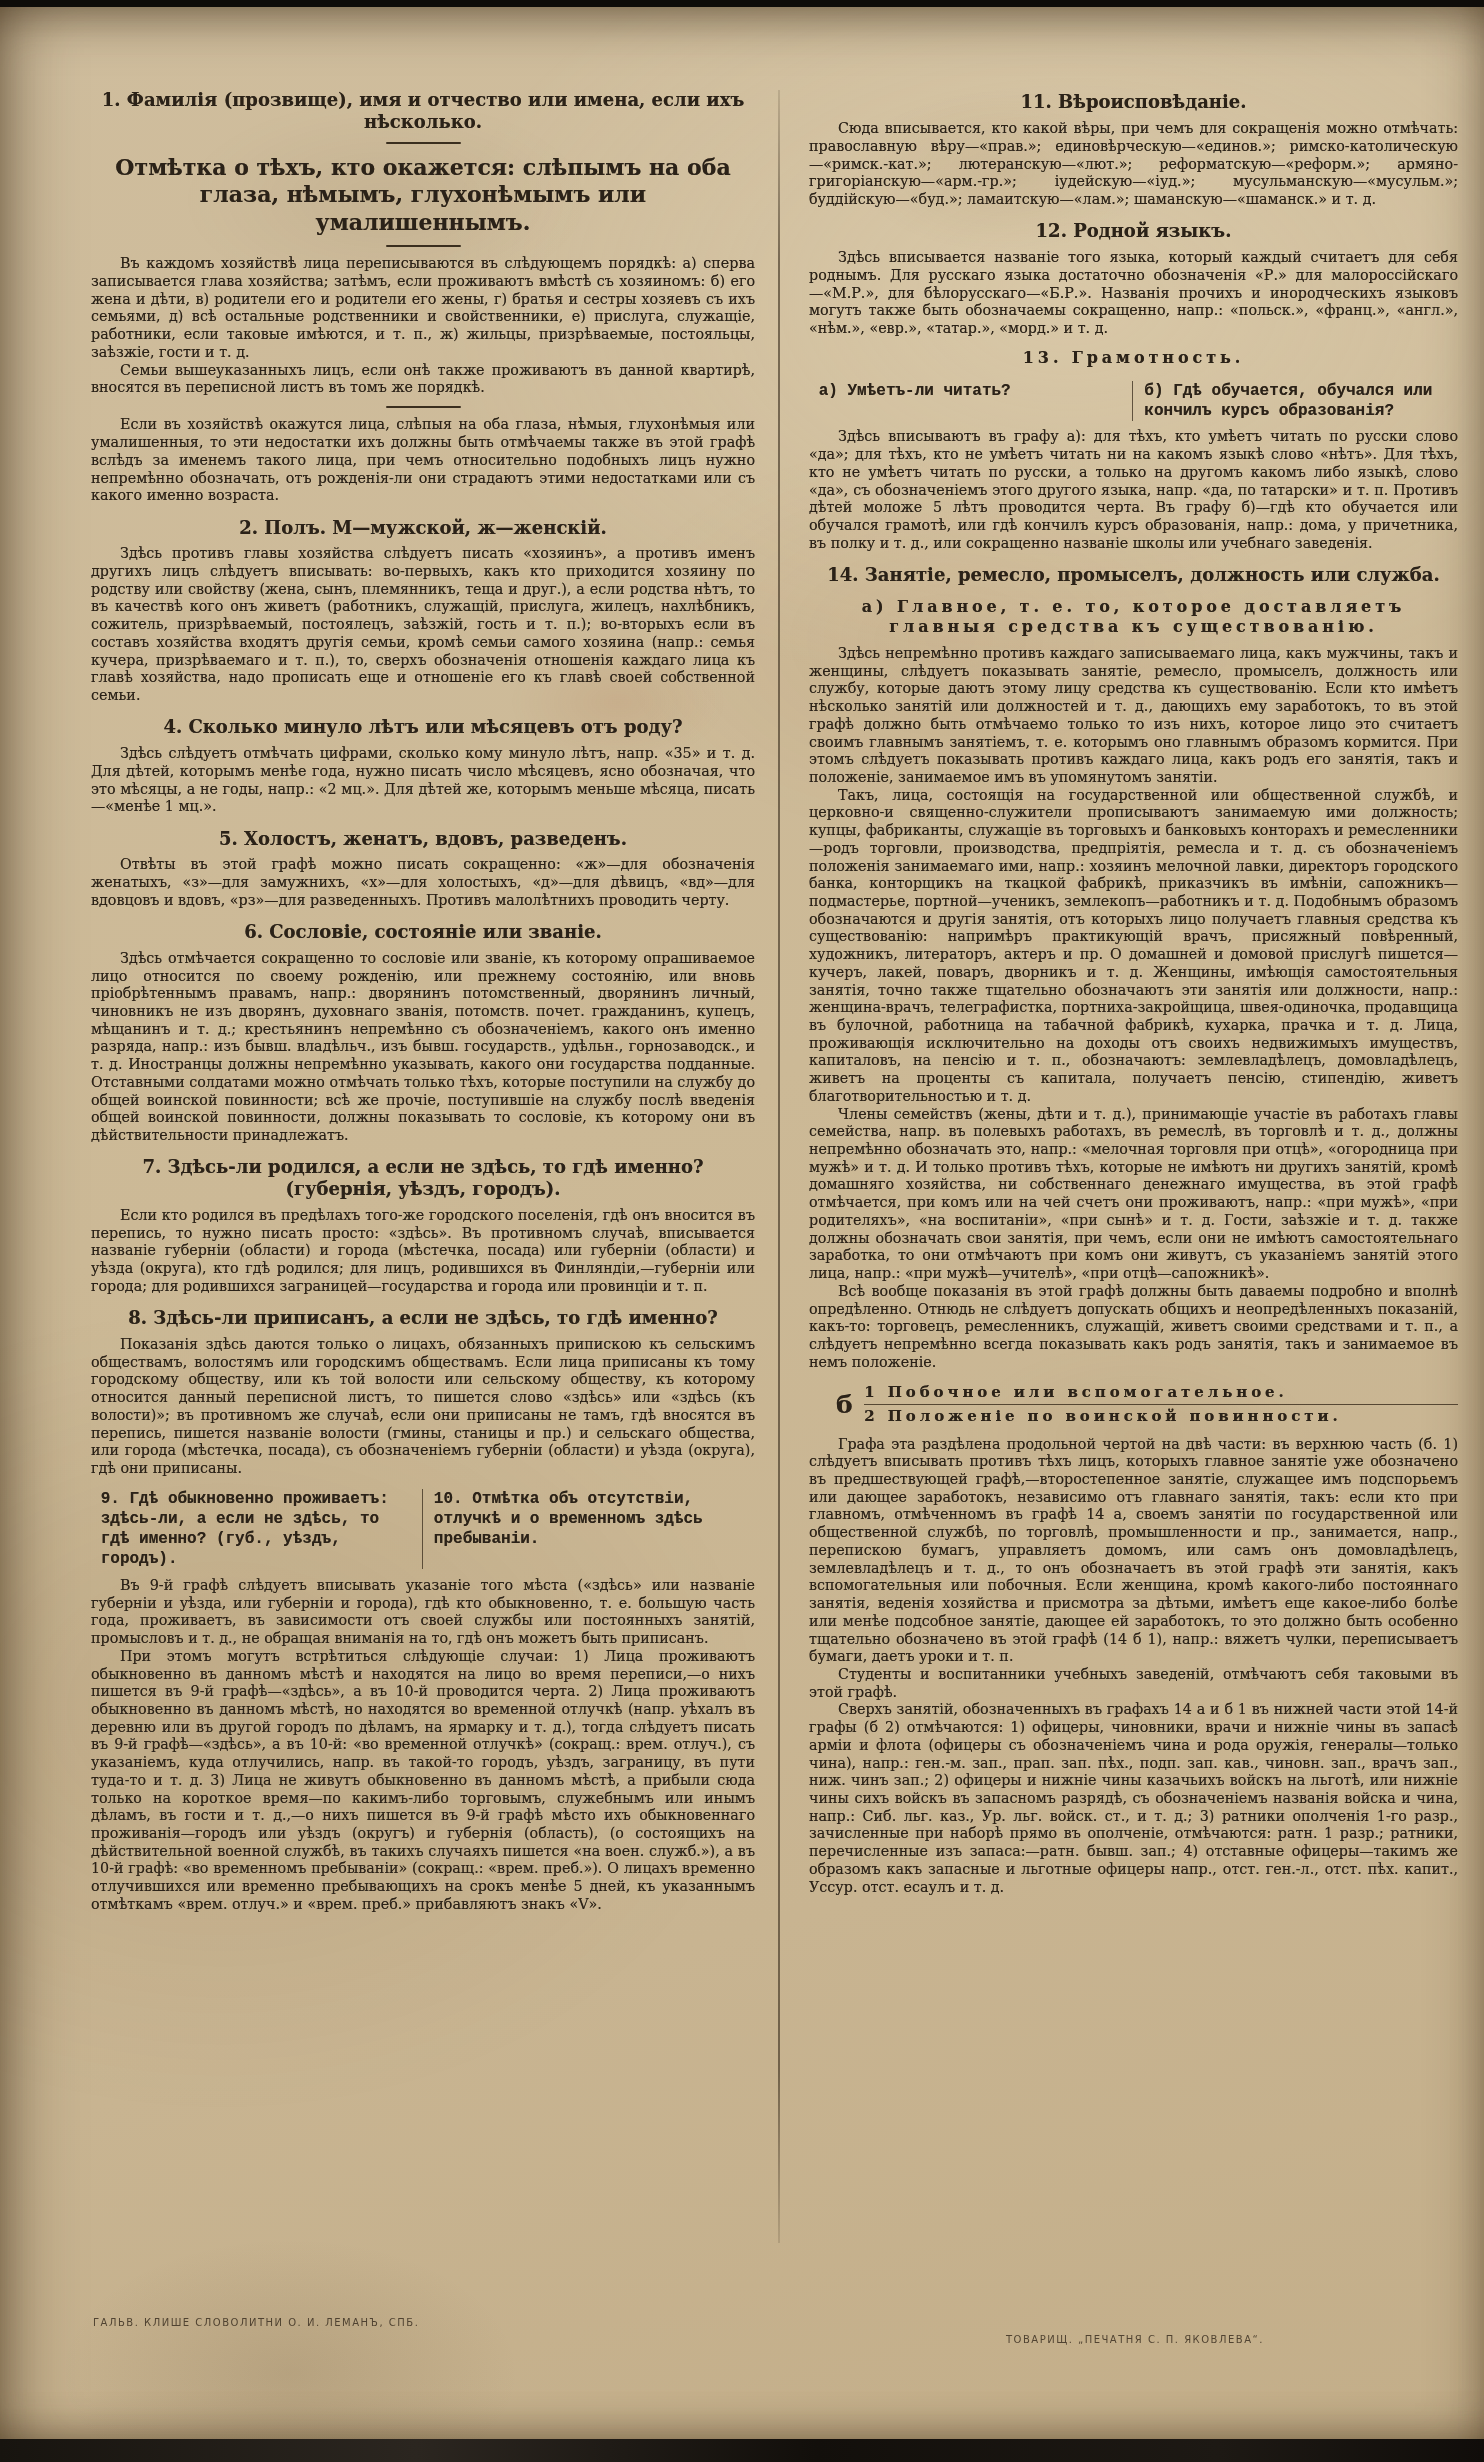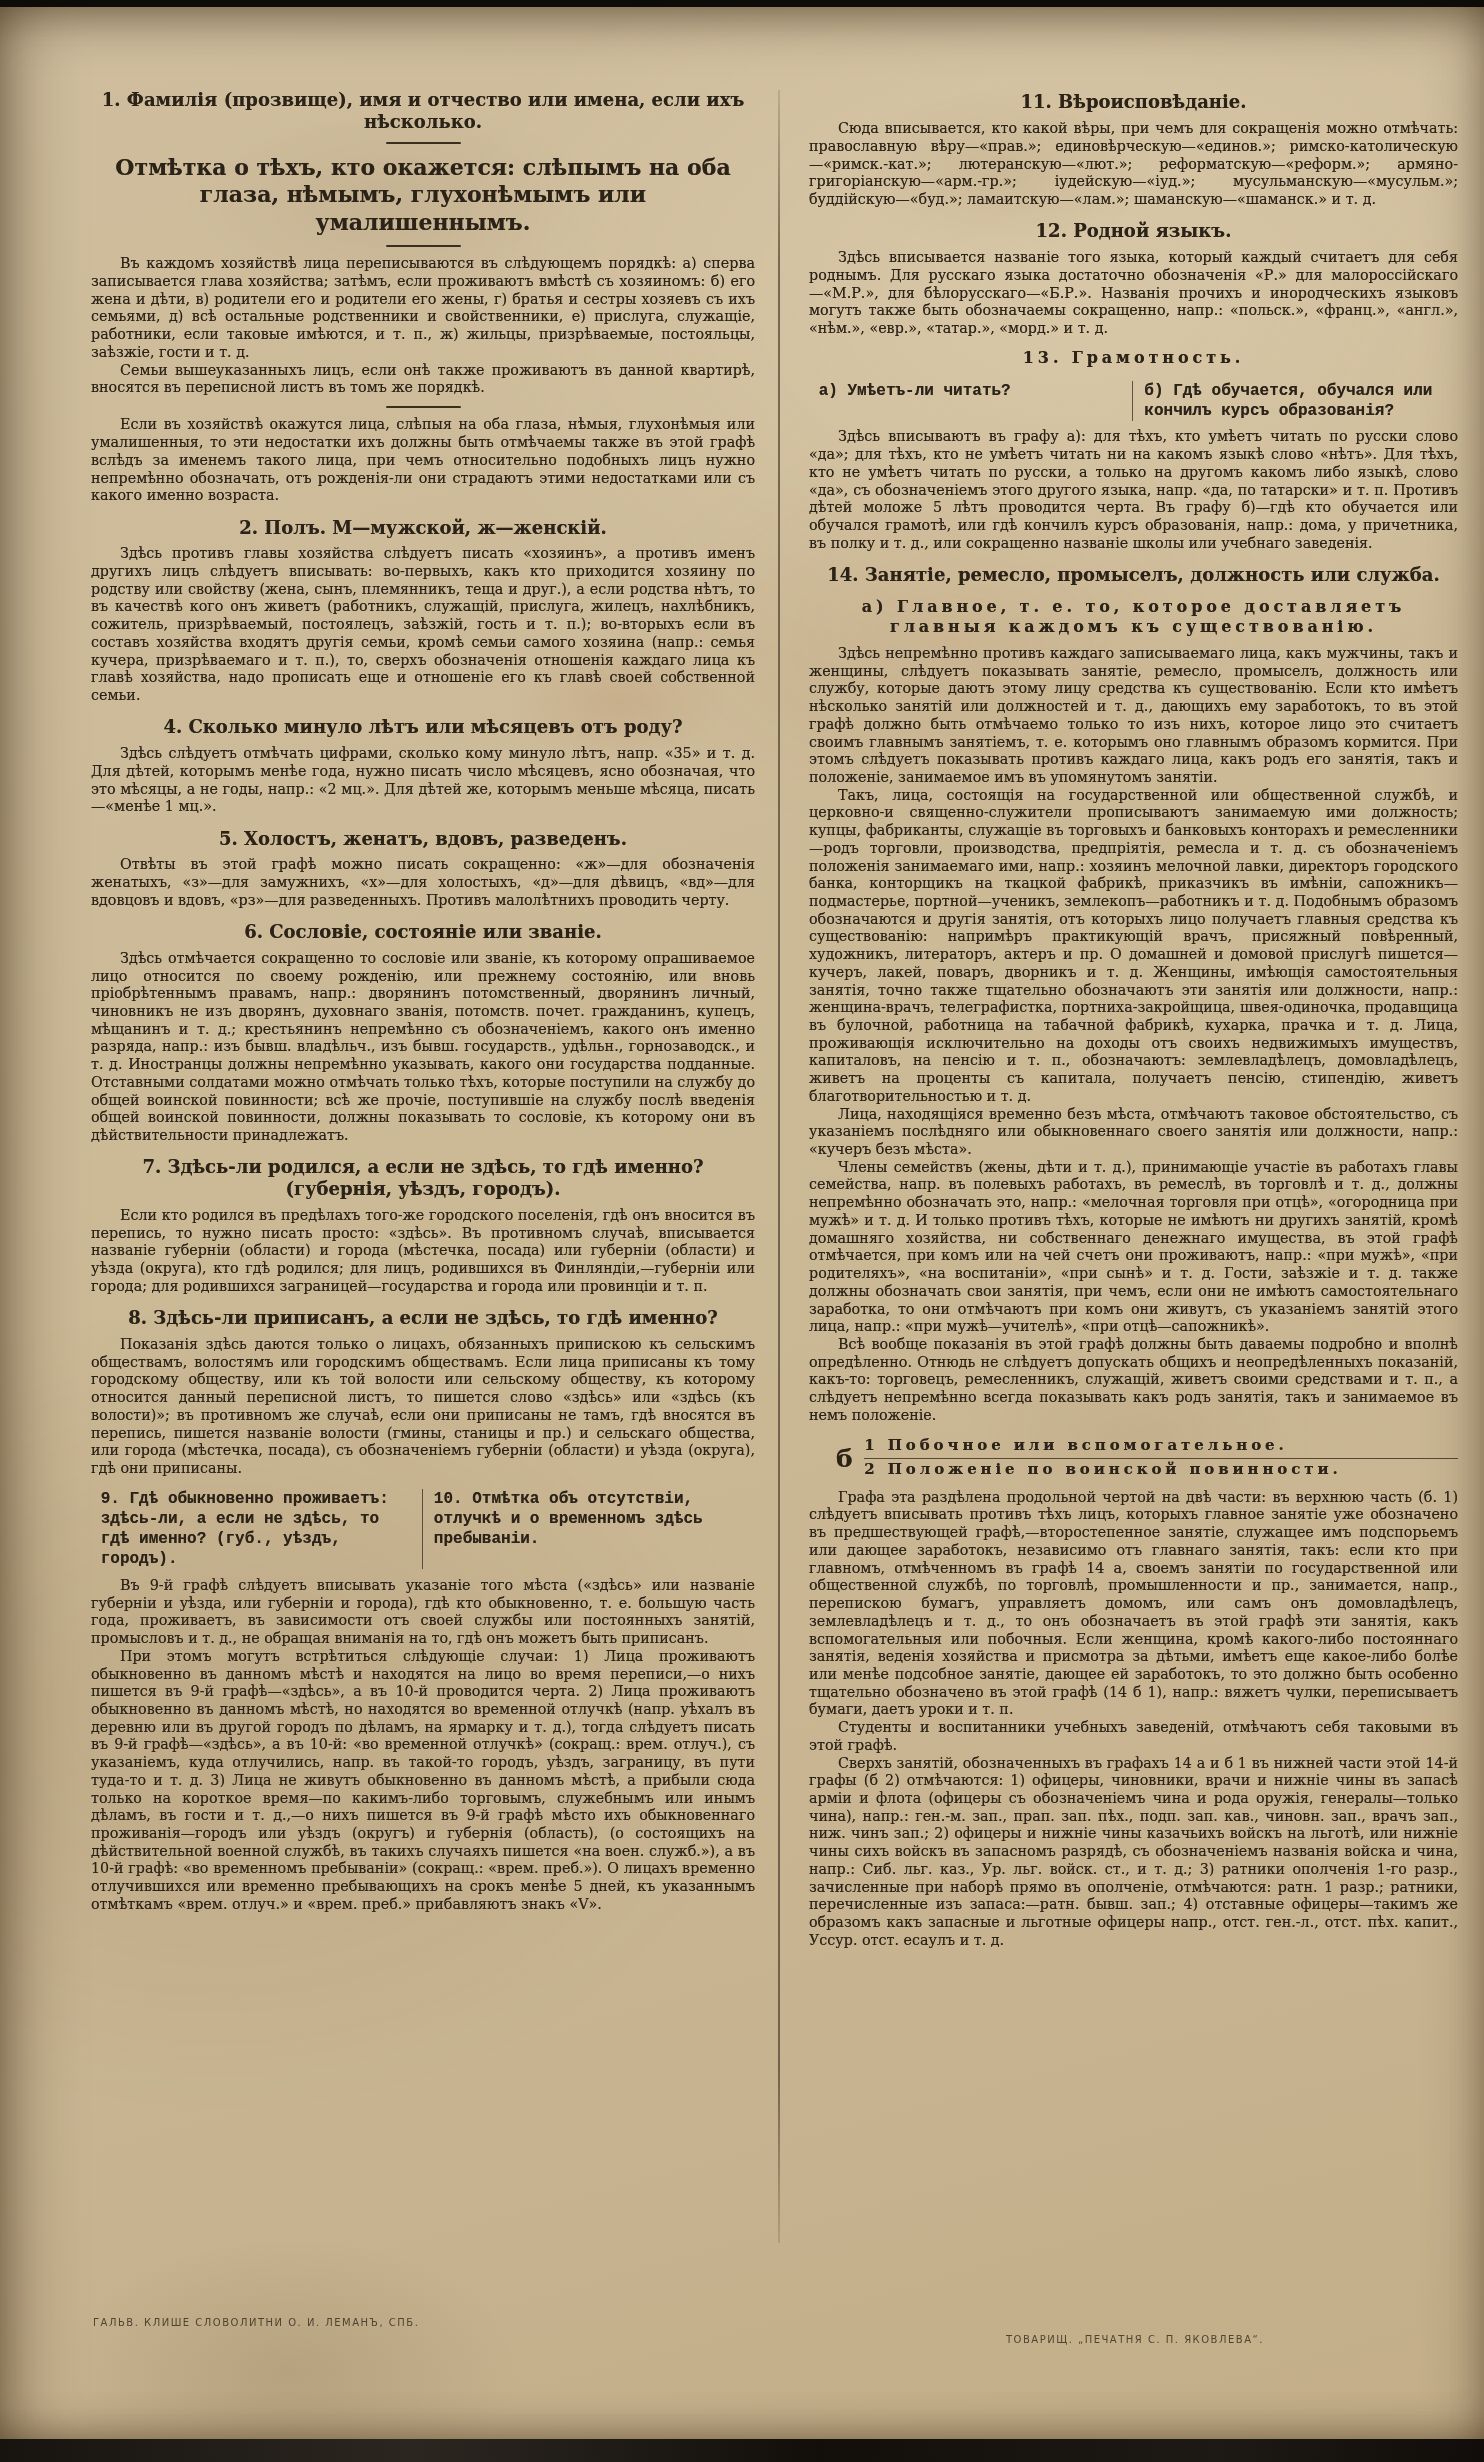--- a/index.html
+++ b/index.html
@@ -124,24 +124,23 @@
       <p class="para">Сюда вписывается, кто какой вѣры, при чемъ для сокращенія можно отмѣчать: православную вѣру—«прав.»; единовѣрческую—«единов.»; римско-католическую—«римск.-кат.»; лютеранскую—«лют.»; реформатскую—«реформ.»; армяно-григоріанскую—«арм.-гр.»; іудейскую—«іуд.»; мусульманскую—«мусульм.»; буддійскую—«буд.»; ламаитскую—«лам.»; шаманскую—«шаманск.» и т. д.</p>
       <div class="heading">12. Родной языкъ.</div>
       <p class="para">Здѣсь вписывается названіе того языка, который каждый считаетъ для себя роднымъ. Для русскаго языка достаточно обозначенія «Р.» для малороссійскаго—«М.Р.», для бѣлорусскаго—«Б.Р.». Названія прочихъ и инородческихъ языковъ могутъ также быть обозначаемы сокращенно, напр.: «польск.», «франц.», «англ.», «нѣм.», «евр.», «татар.», «морд.» и т. д.</p>
       <div class="spaced">13. Грамотность.</div>
       <div class="split">
         <div class="cell">а) Умѣетъ-ли читать?</div>
         <div class="cell">б) Гдѣ обучается, обучался или кончилъ курсъ образованія?</div>
       </div>
       <p class="para">Здѣсь вписываютъ въ графу а): для тѣхъ, кто умѣетъ читать по русски слово «да»; для тѣхъ, кто не умѣетъ читать ни на какомъ языкѣ слово «нѣтъ». Для тѣхъ, кто не умѣетъ читать по русски, а только на другомъ какомъ либо языкѣ, слово «да», съ обозначеніемъ этого другого языка, напр. «да, по татарски» и т. п. Противъ дѣтей моложе 5 лѣтъ проводится черта. Въ графу б)—гдѣ кто обучается или обучался грамотѣ, или гдѣ кончилъ курсъ образованія, напр.: дома, у причетника, въ полку и т. д., или сокращенно названіе школы или учебнаго заведенія.</p>
       <div class="heading">14. Занятіе, ремесло, промыселъ, должность или служба.</div>
-      <div class="spaced">а) Главное, т. е. то, которое доставляетъ главныя каждомъ къ существованію.</div>
+      <div class="spaced">а) Главное, т. е. то, которое доставляетъ главныя средства къ существованію.</div>
       <p class="para">Здѣсь непремѣнно противъ каждаго записываемаго лица, какъ мужчины, такъ и женщины, слѣдуетъ показывать занятіе, ремесло, промыселъ, должность или службу, которые даютъ этому лицу средства къ существованію. Если кто имѣетъ нѣсколько занятій или должностей и т. д., дающихъ ему заработокъ, то въ этой графѣ должно быть отмѣчаемо только то изъ нихъ, которое лицо это считаетъ своимъ главнымъ занятіемъ, т. е. которымъ оно главнымъ образомъ кормится. При этомъ слѣдуетъ показывать противъ каждаго лица, какъ родъ его занятія, такъ и положеніе, занимаемое имъ въ упомянутомъ занятіи.</p>
       <p class="para">Такъ, лица, состоящія на государственной или общественной службѣ, и церковно-и священно-служители прописываютъ занимаемую ими должность; купцы, фабриканты, служащіе въ торговыхъ и банковыхъ конторахъ и ремесленники—родъ торговли, производства, предпріятія, ремесла и т. д. съ обозначеніемъ положенія занимаемаго ими, напр.: хозяинъ мелочной лавки, директоръ городского банка, конторщикъ на ткацкой фабрикѣ, приказчикъ въ имѣніи, сапожникъ—подмастерье, портной—ученикъ, землекопъ—работникъ и т. д. Подобнымъ образомъ обозначаются и другія занятія, отъ которыхъ лицо получаетъ главныя средства къ существованію: напримѣръ практикующій врачъ, присяжный повѣренный, художникъ, литераторъ, актеръ и пр. О домашней и домовой прислугѣ пишется—кучеръ, лакей, поваръ, дворникъ и т. д. Женщины, имѣющія самостоятельныя занятія, точно также тщательно обозначаютъ эти занятія или должности, напр.: женщина-врачъ, телеграфистка, портниха-закройщица, швея-одиночка, продавщица въ булочной, работница на табачной фабрикѣ, кухарка, прачка и т. д. Лица, проживающія исключительно на доходы отъ своихъ недвижимыхъ имуществъ, капиталовъ, на пенсію и т. п., обозначаютъ: землевладѣлецъ, домовладѣлецъ, живетъ на проценты съ капитала, получаетъ пенсію, стипендію, живетъ благотворительностью и т. д.</p>
-      <p class="para">Лица, находящіяся временно безъ мѣста, отмѣчаютъ таковое обстоятельство, съ указаніемъ послѣдняго или обыкновеннаго своего занятія или должности, напр.: «кучеръ безъ мѣста».</p>
       <p class="para">Члены семействъ (жены, дѣти и т. д.), принимающіе участіе въ работахъ главы семейства, напр. въ полевыхъ работахъ, въ ремеслѣ, въ торговлѣ и т. д., должны непремѣнно обозначать это, напр.: «мелочная торговля при отцѣ», «огородница при мужѣ» и т. д. И только противъ тѣхъ, которые не имѣютъ ни другихъ занятій, кромѣ домашняго хозяйства, ни собственнаго денежнаго имущества, въ этой графѣ отмѣчается, при комъ или на чей счетъ они проживаютъ, напр.: «при мужѣ», «при родителяхъ», «на воспитаніи», «при сынѣ» и т. д. Гости, заѣзжіе и т. д. также должны обозначать свои занятія, при чемъ, если они не имѣютъ самостоятельнаго заработка, то они отмѣчаютъ при комъ они живутъ, съ указаніемъ занятій этого лица, напр.: «при мужѣ—учителѣ», «при отцѣ—сапожникѣ».</p>
       <p class="para">Всѣ вообще показанія въ этой графѣ должны быть даваемы подробно и вполнѣ опредѣленно. Отнюдь не слѣдуетъ допускать общихъ и неопредѣленныхъ показаній, какъ-то: торговецъ, ремесленникъ, служащій, живетъ своими средствами и т. п., а слѣдуетъ непремѣнно всегда показывать какъ родъ занятія, такъ и занимаемое въ немъ положеніе.</p>
       <div class="brace">
         <span class="blabel">б</span>
         <div class="bitems">
           <div class="bitem">1 Побочное или вспомогательное.</div>
           <div class="bitem">2 Положеніе по воинской повинности.</div>
         </div>
       </div>
       <p class="para">Графа эта раздѣлена продольной чертой на двѣ части: въ верхнюю часть (б. 1) слѣдуетъ вписывать противъ тѣхъ лицъ, которыхъ главное занятіе уже обозначено въ предшествующей графѣ,—второстепенное занятіе, служащее имъ подспорьемъ или дающее заработокъ, независимо отъ главнаго занятія, такъ: если кто при главномъ, отмѣченномъ въ графѣ 14 а, своемъ занятіи по государственной или общественной службѣ, по торговлѣ, промышленности и пр., занимается, напр., перепискою бумагъ, управляетъ домомъ, или самъ онъ домовладѣлецъ, землевладѣлецъ и т. д., то онъ обозначаетъ въ этой графѣ эти занятія, какъ вспомогательныя или побочныя. Если женщина, кромѣ какого-либо постояннаго занятія, веденія хозяйства и присмотра за дѣтьми, имѣетъ еще какое-либо болѣе или менѣе подсобное занятіе, дающее ей заработокъ, то это должно быть особенно тщательно обозначено въ этой графѣ (14 б 1), напр.: вяжетъ чулки, переписываетъ бумаги, даетъ уроки и т. п.</p>

